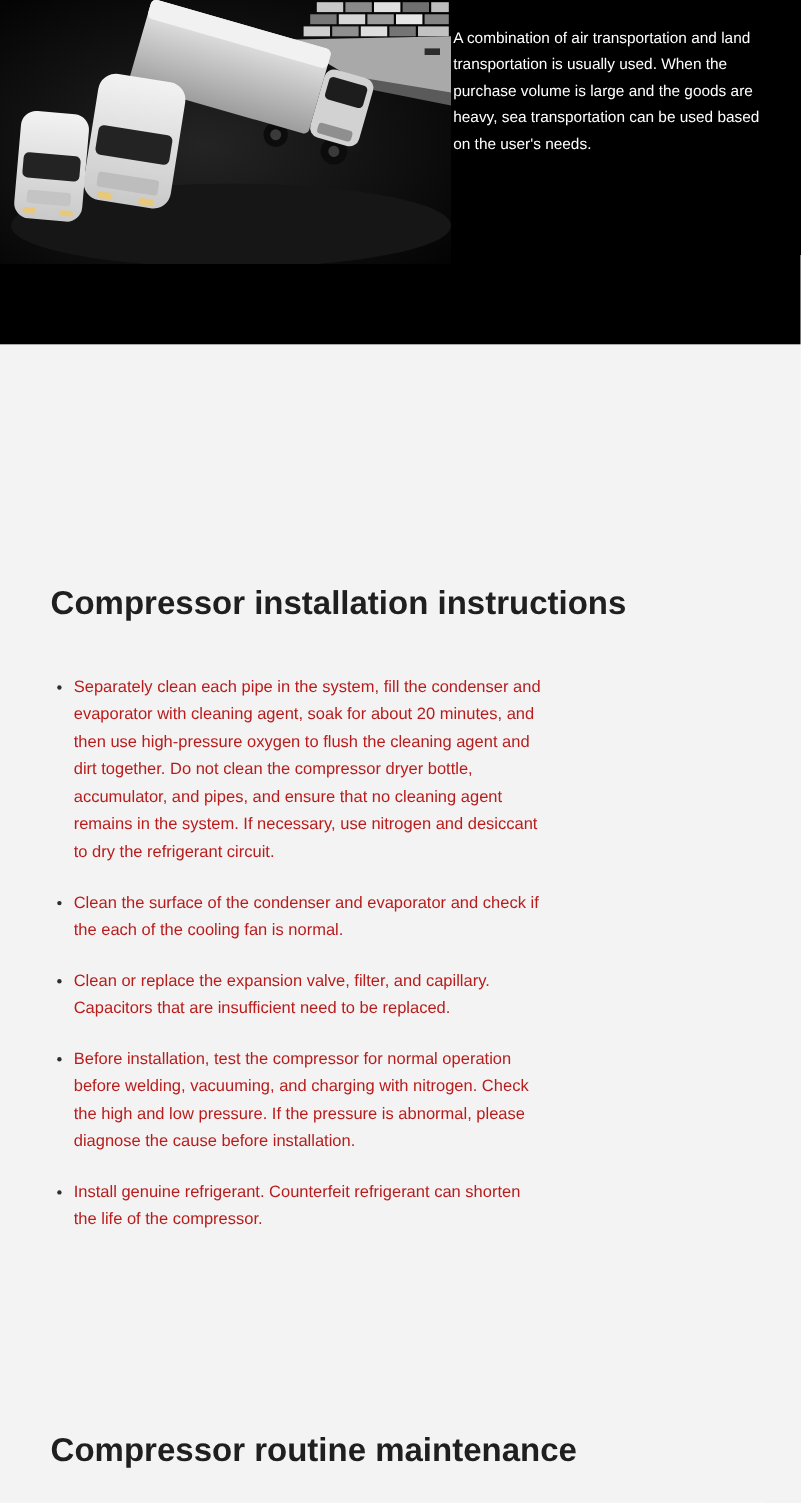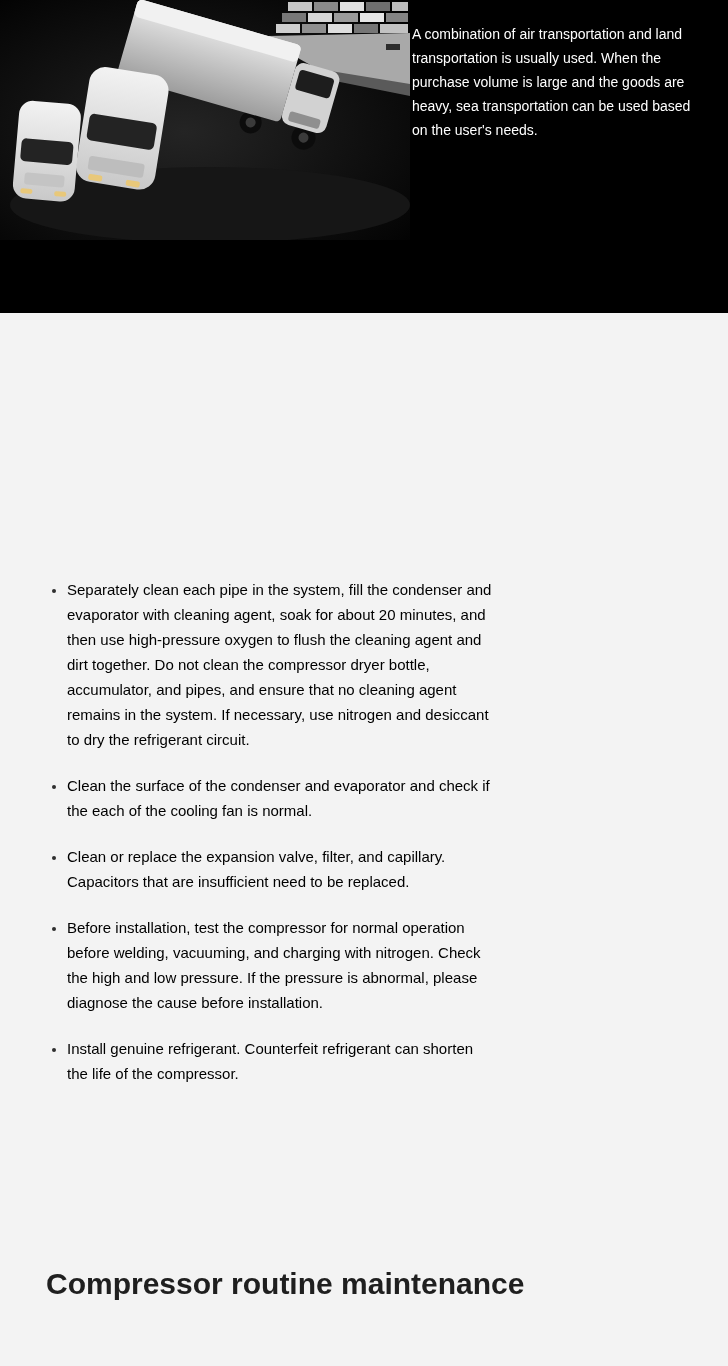--- a/index.html
+++ b/index.html
@@ -52,21 +52,21 @@
     font-size: 30px;
     line-height: 35px;
     font-weight: 700;
     color: #1f1f1f;
   }
   .bullet-list {
     margin: 46px 0 0 0;
     padding: 0 0 0 67px;
     width: 494px;
     list-style: disc outside;
-    color: #000000;
+    color: #b91c1c;
   }
   .bullet-list li {
     font-size: 15px;
     line-height: 25px;
     margin: 0 0 21px 0;
   }
   .bullet-list li::marker {
     color: #2e2e2e;
     font-size: 13px;
   }
@@ -153,20 +153,21 @@
         <rect x="24" y="190" width="12" height="5" rx="2" fill="#e8c87a"></rect>
         <rect x="58" y="190" width="12" height="5" rx="2" fill="#e8c87a"></rect>
       </g>
     </svg>
 
     <p class="hero-text">A combination of air transportation and land transportation is usually used. When the purchase volume is large and the goods are heavy, sea transportation can be used based on the user's needs.</p>
   </div>
 
   <div class="main">
 
+    <h2 class="section-heading">Compressor installation instructions</h2>
 
     <ul class="bullet-list">
       <li>Separately clean each pipe in the system, fill the condenser and evaporator with cleaning agent, soak for about 20 minutes, and then use high-pressure oxygen to flush the cleaning agent and dirt together. Do not clean the compressor dryer bottle, accumulator, and pipes, and ensure that no cleaning agent remains in the system. If necessary, use nitrogen and desiccant to dry the refrigerant circuit.</li>
       <li>Clean the surface of the condenser and evaporator and check if the each of the cooling fan is normal.</li>
       <li>Clean or replace the expansion valve, filter, and capillary. Capacitors that are insufficient need to be replaced.</li>
       <li>Before installation, test the compressor for normal operation before welding, vacuuming, and charging with nitrogen. Check the high and low pressure. If the pressure is abnormal, please diagnose the cause before installation.</li>
       <li>Install genuine refrigerant. Counterfeit refrigerant can shorten the life of the compressor.</li>
     </ul>
 
     <h2 class="section-heading maintenance-heading">Compressor routine maintenance</h2>

